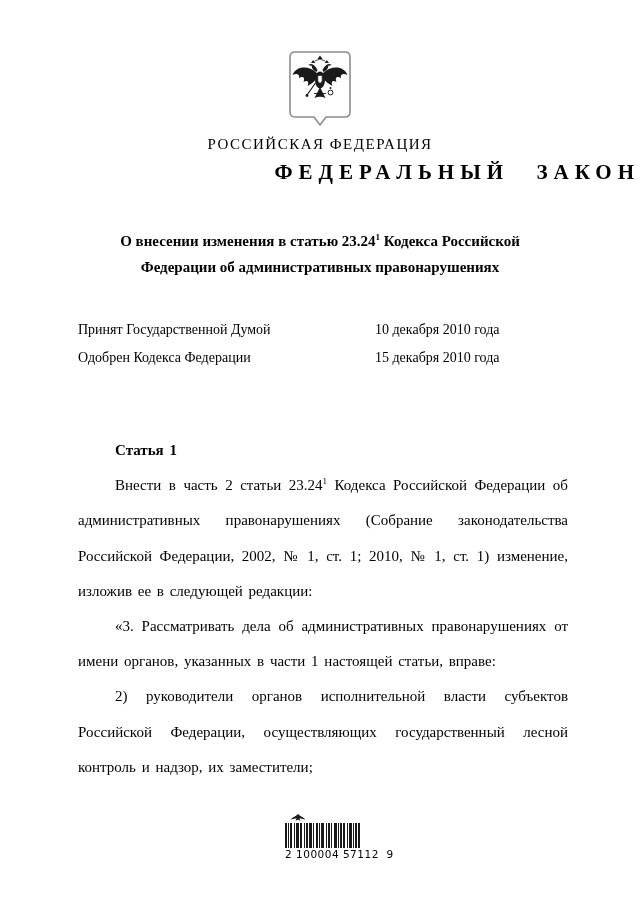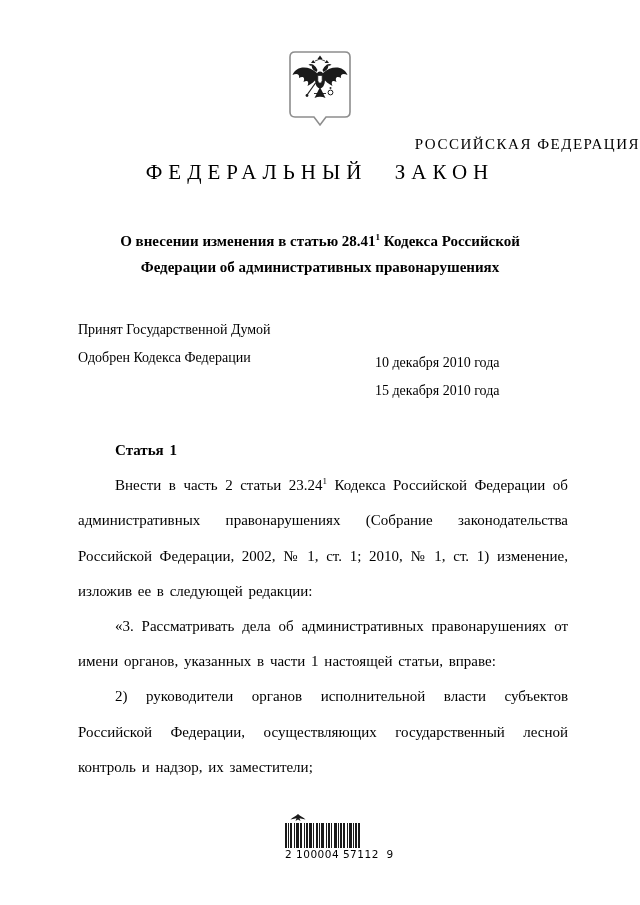--- a/index.html
+++ b/index.html
@@ -9,37 +9,37 @@
     margin:0 auto;
     background:#ffffff;
     color:#000;
     font-family:"Liberation Serif","DejaVu Serif",serif;
     overflow:hidden;
   }
   
   .arms{position:absolute;left:288px;top:50px;width:64px;height:78px;}
   .country{
     position:absolute;top:136px;left:0;width:640px;
-    text-align:right;font-size:15px;letter-spacing:1.5px;
+    text-align:center;font-size:15px;letter-spacing:1.5px;
   }
   .doctype{
     position:absolute;top:160px;left:0;width:640px;
-    text-align:center;font-size:21px;font-weight:normal;
+    text-align:right;font-size:21px;font-weight:bold;
     letter-spacing:6px;word-spacing:16px;
   }
   
   .law-title{
     position:absolute;top:228px;left:95px;width:450px;
     text-align:center;font-weight:bold;font-size:15px;line-height:26px;
   }
   sup{font-size:9px;vertical-align:super;line-height:0;}
   
   .adoption{position:absolute;left:78px;top:316px;width:490px;font-size:14px;}
   .adoption .row{position:relative;height:28px;line-height:28px;}
-  .adoption .date{position:absolute;left:297px;top:0;margin-top:33px;}
+  .adoption .date{position:absolute;left:297px;top:0;}
   
   .body-text{
     position:absolute;left:78px;top:433px;width:490px;
     font-size:15px;line-height:35.2px;
     text-align:justify;word-spacing:2px;
   }
   .body-text p{margin:0;text-indent:37px;font-family:Liberation Serif, serif;}
   .article-heading{font-weight:bold;}
   
   .barcode-block{position:absolute;left:285px;top:813px;width:90px;text-align:right;}
@@ -82,21 +82,21 @@
     <circle cx="19" cy="45.5" r="1.4" fill="#1a1a1a"></circle>
 
     <circle cx="42.5" cy="42.5" r="2.4" fill="none" stroke="#1a1a1a" stroke-width="1"></circle>
     <path d="M42.5 39 v-2 M41.3 38 h2.4" stroke="#1a1a1a" stroke-width="0.8"></path>
   </svg>
 
   <div class="country">РОССИЙСКАЯ ФЕДЕРАЦИЯ</div>
   <div class="doctype">ФЕДЕРАЛЬНЫЙ ЗАКОН</div>
 
   <div class="law-title">
-    <span>О внесении изменения в статью 28.41</span><sup>1</sup><span> Кодекса Российской Федерации об административных правонарушениях</span>
+    <span>О внесении изменения в статью 23.24</span><sup>1</sup><span> Кодекса Российской Федерации об административных правонарушениях</span>
   </div>
 
   <div class="adoption">
     <div class="row">
       <span>Принят Государственной Думой</span>
       <span class="date">10 декабря 2010 года</span>
     </div>
     <div class="row">
       <span>Одобрен Кодекса Федерации</span>
       <span class="date">15 декабря 2010 года</span>

